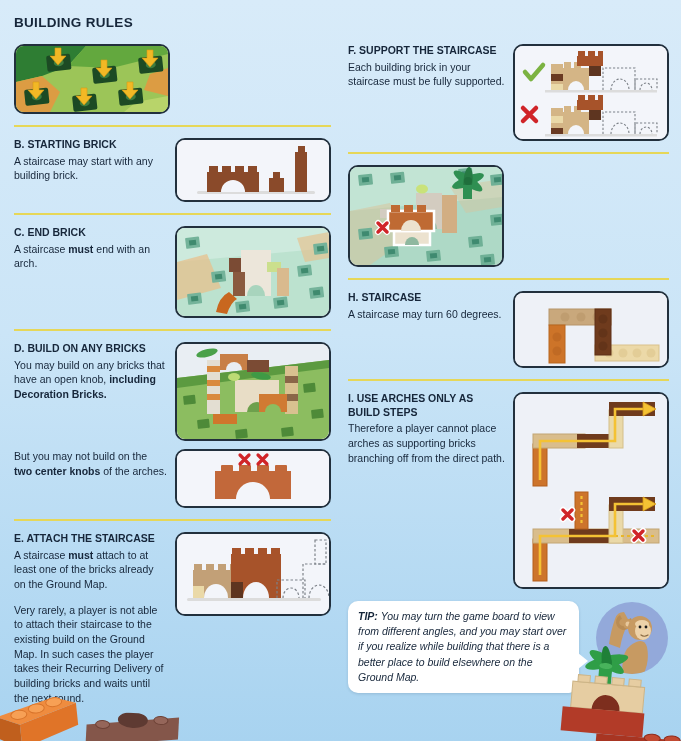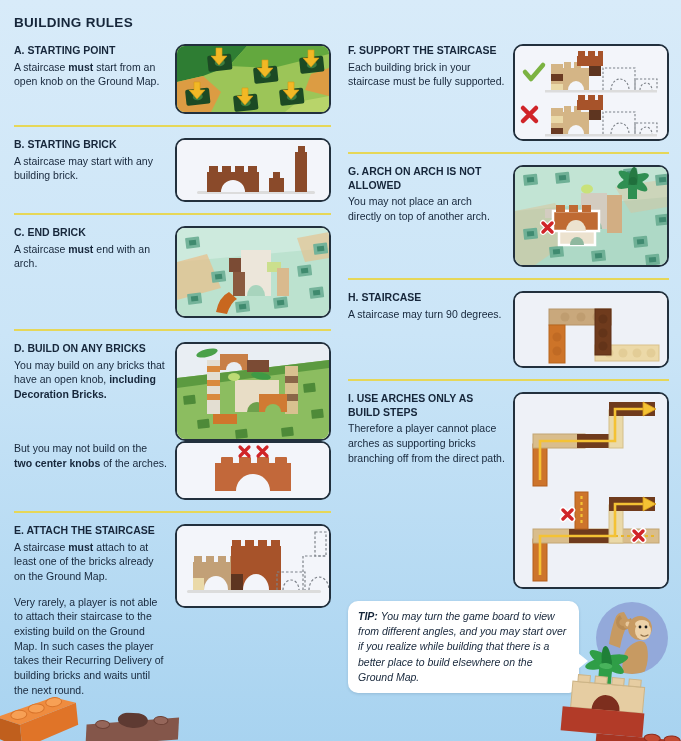--- a/index.html
+++ b/index.html
@@ -11,43 +11,39 @@
   .col-left{left:14px;width:317px;}
   .col-right{left:348px;width:321px;}
   .rule{display:flex;justify-content:space-between;align-items:flex-start;gap:8px;}
   .rtext{width:162px;font-size:10.5px;line-height:1.4;}
   .rtext h3{font-size:10.5px;font-weight:700;margin:0 0 2px 0;line-height:1.3;}
   .rtext p{margin:0 0 11px 0;}
   .panel{flex:0 0 152px;width:152px;border:2px solid #22303d;border-radius:10px;
     overflow:hidden;background:#f3f5fa;}
   .panel svg{display:block;}
   .divider{border:none;border-top:2px solid #e6d758;margin:11px 0;}
-  .subrow{margin-top:0;}
+  .subrow{margin-top:8px;}
   .tip-row{display:flex;align-items:flex-start;margin-top:12px;}
   .tip-bubble{position:relative;background:#ffffff;border-radius:10px;padding:8px 10px;
     width:218px;font-size:10.5px;line-height:1.45;box-shadow:0 1px 3px rgba(40,70,100,.18);}
   .tip-tail{position:absolute;right:-9px;top:56%;width:0;height:0;
     border-top:8px solid transparent;border-bottom:8px solid transparent;border-left:10px solid #ffffff;}
   .monkey-wrap{margin-left:16px;flex:0 0 74px;}
   .deco{position:absolute;}
 </style>
 </head>
 <body>
 
 <div class="page">
 
   <div class="title">BUILDING RULES</div>
 
   <div class="col col-left">
 
     <div class="rule">
-      <div class="rtext">
-        <h3>A. STARTING POINT</h3>
-        <p><span>A staircase </span><span style="font-weight: 700;">must</span><span> start from an open knob on the Ground Map.</span></p>
-      </div>
       <div class="panel">
         <svg viewBox="0 0 152 66" width="152" height="66">
           <rect width="152" height="66" fill="#9cc558"></rect>
           <polygon points="0,0 70,0 52,20 26,30 0,36" fill="#2e7d33"></polygon>
           <polygon points="70,0 152,0 152,8 96,22 52,20" fill="#63a83e"></polygon>
           <polygon points="0,36 26,30 44,46 34,66 0,66" fill="#dc9c43"></polygon>
           <polygon points="152,22 152,50 128,44 134,28" fill="#dc9c43"></polygon>
           <polygon points="120,56 152,50 152,66 108,66" fill="#b8d46a"></polygon>
           <g fill="#1c4a24">
             <g transform="translate(30,10) rotate(-6)">
@@ -346,24 +342,20 @@
               <path d="M96,88 a9,11 0 0 1 18,0"></path>
             <path d="M120,88 V77 h22 V88"></path>
               <path d="M125,88 a6,7 0 0 1 12,0"></path>
           </g>
         </svg>
       </div>
     </div>
     <hr class="divider">
 
     <div class="rule">
-      <div class="rtext">
-        <h3>G. ARCH ON ARCH IS NOT ALLOWED</h3>
-        <p><span>You may not place an arch directly on top of another arch.</span></p>
-      </div>
       <div class="panel">
         <svg viewBox="0 0 152 98" width="152" height="98">
           <rect width="152" height="98" fill="#aed9c6"></rect>
           <polygon points="0,0 152,0 152,30 0,44" fill="#c2e4d4"></polygon>
           <polygon points="0,44 40,36 60,70 20,98 0,98" fill="#d9c49c" opacity="0.55"></polygon>
           <polygon points="100,20 152,12 152,40 116,46" fill="#d9c49c" opacity="0.45"></polygon>
           <g fill="#6fb096">
             <g transform="translate(8,8) rotate(-6)">
                 <rect width="14" height="11" rx="1"></rect>
                 <rect x="3.5" y="3" width="7" height="5" fill="#3f8a70"></rect>
@@ -439,21 +431,21 @@
               <path d="M28,56 l9,9 M37,56 l-9,9"></path>
             </g>
         </svg>
       </div>
     </div>
     <hr class="divider">
 
     <div class="rule">
       <div class="rtext">
         <h3>H. STAIRCASE</h3>
-        <p><span>A staircase may turn 90 degrees.</span></p>
+        <p><span>A staircase may turn 60 degrees.</span></p>
       </div>
       <div class="panel">
         <svg viewBox="0 0 152 73" width="152" height="73">
           <rect width="152" height="73" fill="#eef1f7"></rect>
           <rect x="80" y="52" width="64" height="16" fill="#ecd9a8" stroke="#d9c28c"></rect>
           <g fill="#e3cd97">
               <circle cx="94" cy="60" r="4.5"></circle>
               <circle cx="108" cy="60" r="4.5"></circle>
               <circle cx="122" cy="60" r="4.5"></circle>
               <circle cx="136" cy="60" r="4.5"></circle>

